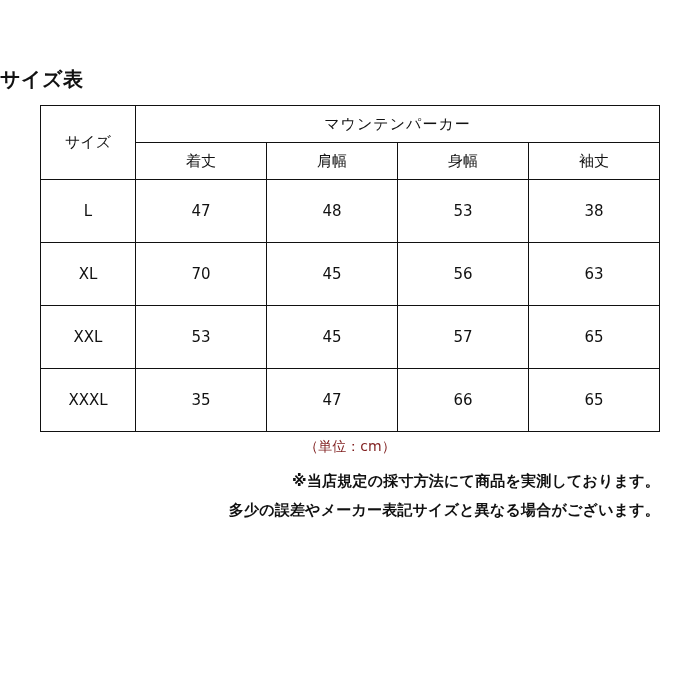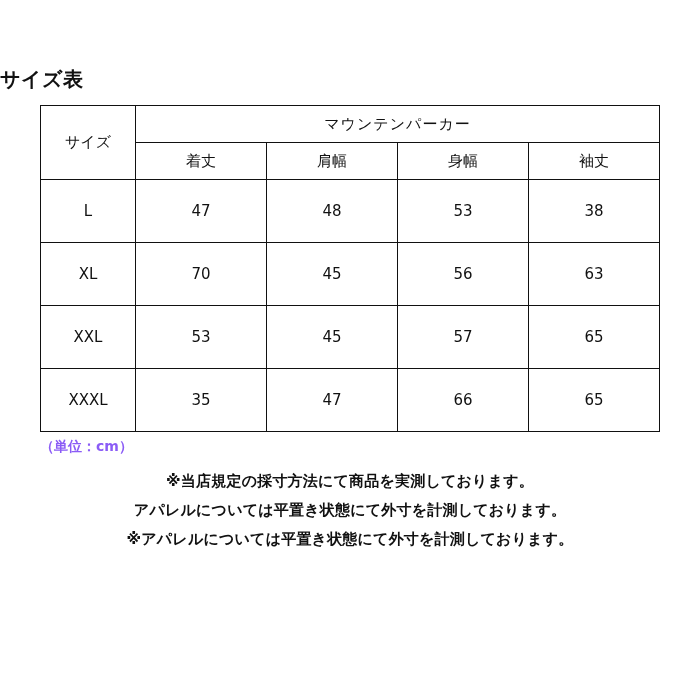--- a/index.html
+++ b/index.html
@@ -60,29 +60,29 @@
     height: 36px;
     font-size: 15px;
   }
   .body-row td {
     height: 62px;
     font-size: 16px;
   }
   .unit-note {
     width: 620px;
     margin: 6px auto 0 auto;
-    text-align: left;
+    text-align: center;
     font-size: 14px;
-    font-weight: bold;
-    color: #8b5cf6;
+    font-weight: normal;
+    color: #7f1d1d;
   }
   .notes {
     width: 620px;
     margin: 16px auto 0 auto;
-    text-align: center;
+    text-align: right;
   }
   .notes p {
     margin: 0 0 10px 0;
     font-size: 15px;
     font-weight: bold;
     color: #111;
     line-height: 1.25;
     letter-spacing: 0.2px;
   }
 </style>
@@ -134,17 +134,16 @@
       <td>66</td>
       <td>65</td>
     </tr>
   </tbody>
     </table>
 
   <div class="unit-note">（単位：cm）</div>
 
   <div class="notes">
     <p>※当店規定の採寸方法にて商品を実測しております。</p>
-    <p>アパレルについては平置き状態にて外寸を計測しております。</p>
-    <p>※アパレルについては平置き状態にて外寸を計測しております。</p>
+    <p>多少の誤差やメーカー表記サイズと異なる場合がございます。</p>
   </div>
 
 </div>
 
 </body></html>

